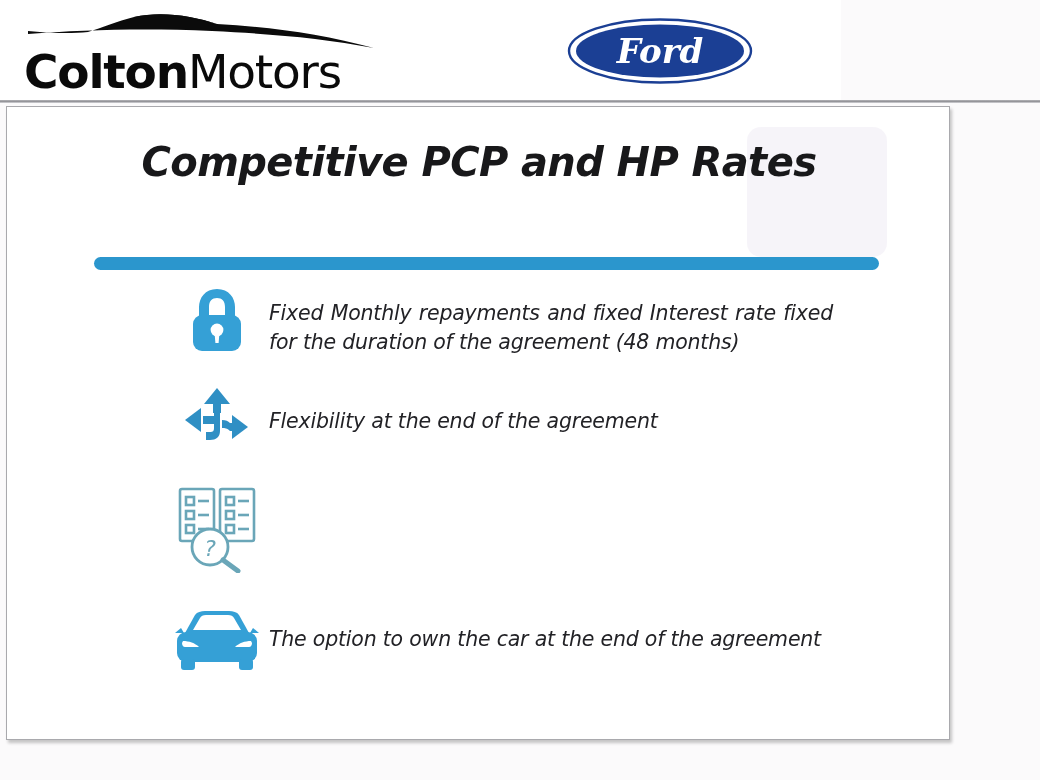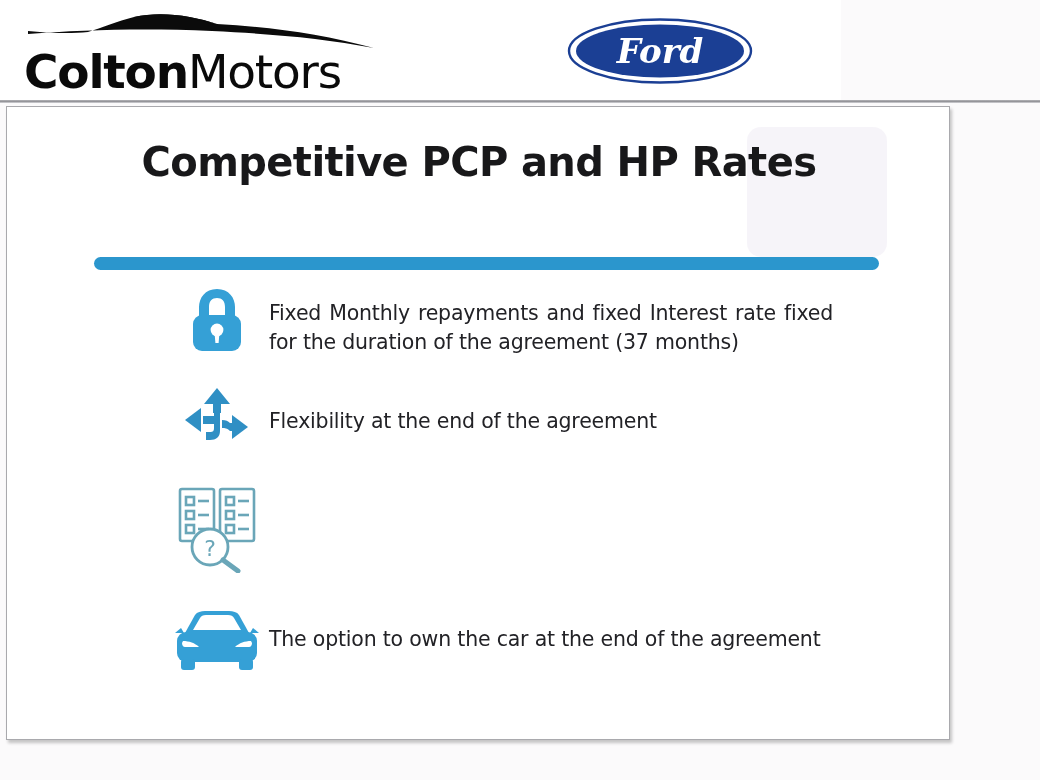--- a/index.html
+++ b/index.html
@@ -70,20 +70,21 @@
     position: absolute;
     left: 6px;
     top: 106px;
     width: 944px;
     height: 634px;
     background: #ffffff;
     border: 1px solid #a9a9ad;
     box-shadow: 2px 3px 3px rgba(0,0,0,0.22);
     box-sizing: border-box;
     overflow: hidden;
+    font-style: italic;
   }
   #card-watermark {
     position: absolute;
     left: 740px;
     top: 20px;
     width: 140px;
     height: 130px;
     background: #f3f0f7;
     border-radius: 14px;
     opacity: 0.75;
@@ -198,21 +199,21 @@
     <div class="bullet" id="bullet-fixed-rate">
       <div class="bullet-icon">
         <svg width="56" height="66" viewBox="0 0 56 66">
           <path d="M28 2 C16 2 10 11 10 20 L10 30 L20 30 L20 20 C20 14 23 11 28 11
                    C33 11 36 14 36 20 L36 30 L46 30 L46 20 C46 11 40 2 28 2 Z" fill="#35a0d6"></path>
           <rect x="4" y="28" width="48" height="36" rx="9" fill="#35a0d6"></rect>
           <circle cx="28" cy="43" r="6.4" fill="#ffffff"></circle>
           <path d="M25.4 44 L30.6 44 L29.6 56 L26.4 56 Z" fill="#ffffff"></path>
         </svg>
       </div>
-      <div class="bullet-text">Fixed Monthly repayments and fixed Interest rate fixed for the duration of the agreement (37 months)</div>
+      <div class="bullet-text">Fixed Monthly repayments and fixed Interest rate fixed for the duration of the agreement (48 months)</div>
     </div>
 
     <div class="bullet" id="bullet-flexibility">
       <div class="bullet-icon">
         <svg width="66" height="62" viewBox="0 0 66 62">
           <g fill="#2f8fc4">
 
             <path d="M30 22 L36 22 L36 44 C36 50 32 53 26 53 L22 53 L22 45 L26 45
                      C29 45 30 44 30 41 Z"></path>
 

